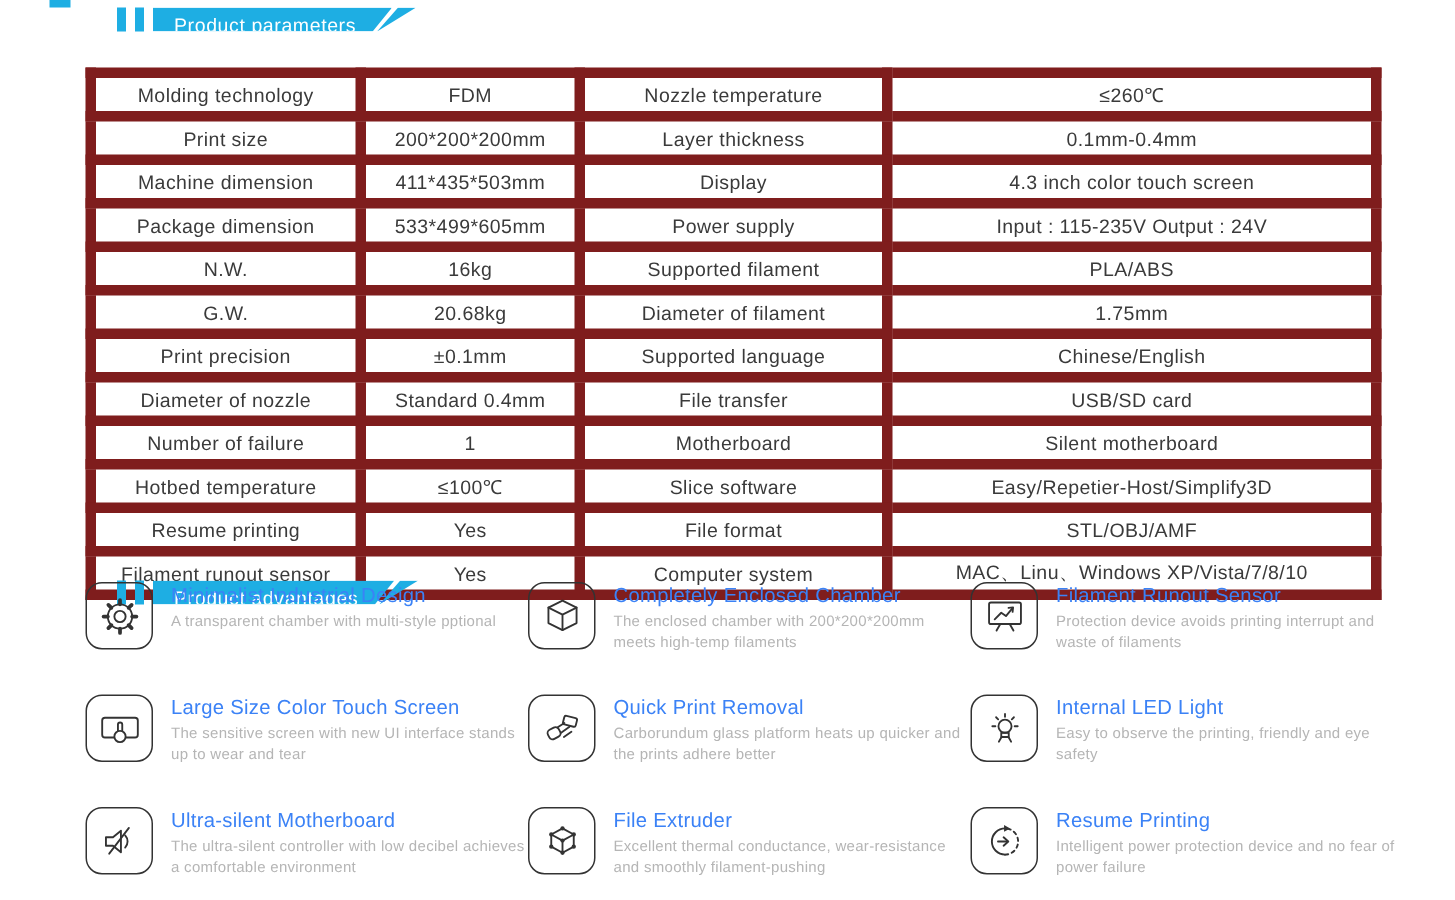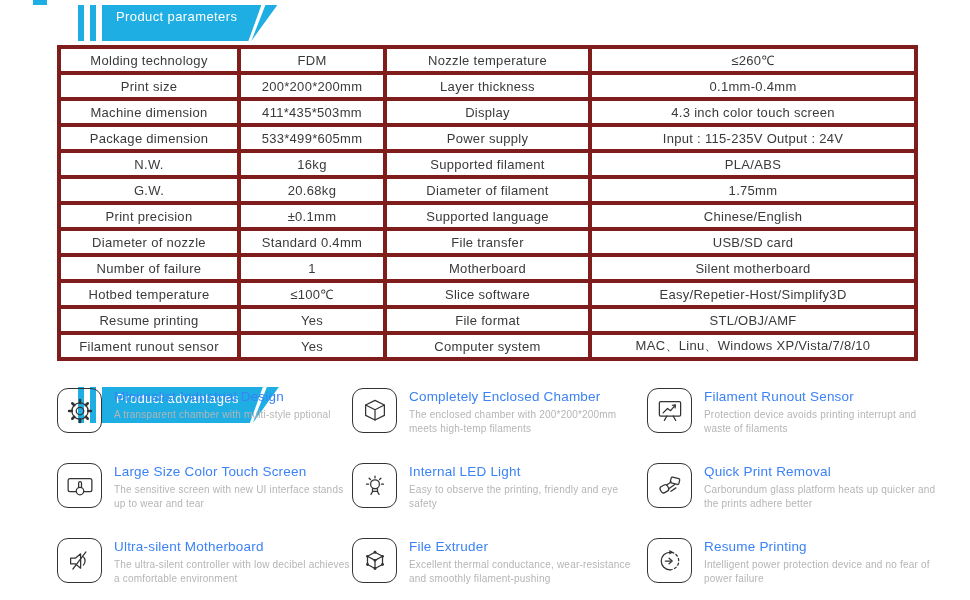--- a/index.html
+++ b/index.html
@@ -3,32 +3,32 @@
 <meta charset="utf-8">
 <style>
   html,body{margin:0;padding:0;background:#fff;}
   .page{position:relative;width:970px;height:600px;background:#fff;overflow:hidden;
         font-family:"Liberation Sans", sans-serif;}
 
   
   .top-mark{position:absolute;left:33px;top:0;width:14px;height:5px;background:#1eaee3;}
 
   
-  .section-banner{position:absolute;display:flex;align-items:stretch;height:36px;}
+  .section-banner{position:absolute;display:flex;align-items:stretch;height:16px;}
   .banner-bar{width:6px;background:#1eaee3;margin-right:6px;}
   .banner-flag{background:#1eaee3;color:#fff;font-size:13px;line-height:24px;
                padding:0 24px 0 14px;letter-spacing:.4px;
                clip-path:polygon(0 0,100% 0,calc(100% - 13px) 100%,0 100%);}
   .banner-tail{width:26px;background:#1eaee3;margin-left:-10px;
                clip-path:polygon(54% 0,100% 0,0 100%);}
 
   
   table.spec{position:absolute;left:57px;top:45px;width:857px;border-collapse:collapse;
              border:1px solid #4c4c4c;table-layout:fixed;}
-  table.spec td{border:4px solid #7f1d1d;height:22px;text-align:center;vertical-align:middle;
+  table.spec td{border:7px solid #7f1d1d;height:22px;text-align:center;vertical-align:middle;
                 font-size:13px;color:#3a3a3a;padding:0 4px;letter-spacing:.3px;
                 white-space:nowrap;overflow:hidden;}
 
   
   .adv-grid{position:absolute;left:57px;top:388px;width:890px;display:grid;
             grid-template-columns:295px 295px 300px;grid-auto-rows:75px;}
   .adv-item{display:flex;align-items:flex-start;gap:12px;}
   .icon-box{flex:none;width:45px;height:45px;border:1.6px solid #333;border-radius:11px;
             display:flex;align-items:center;justify-content:center;box-sizing:border-box;}
   .adv-title{font-size:13.5px;color:#3b82f6;margin:1px 0 4px;letter-spacing:.2px;}
@@ -203,48 +203,48 @@
       </div>
       <div class="adv-text">
         <div class="adv-title">Large Size Color Touch Screen</div>
         <div class="adv-desc">The sensitive screen with new UI interface stands up to wear and tear</div>
       </div>
     </div>
 
     <div class="adv-item">
       <div class="icon-box">
         <svg class="ic" width="30" height="30" viewBox="0 0 48 48">
+          <rect x="25" y="11" width="14" height="9.5" rx="2" transform="rotate(14 32 15.8)"></rect>
+          <rect x="8.5" y="23" width="13" height="11" rx="4" transform="rotate(-28 15 28.5)"></rect>
+          <path d="M18.5 22.5 L26 17.5 M22.5 28 L31.5 21.5 M25.5 32.5 L33.5 27"></path>
+        </svg>
+      </div>
+      <div class="adv-text">
+        <div class="adv-title">Quick Print Removal</div>
+        <div class="adv-desc">Carborundum glass platform heats up quicker and the prints adhere better</div>
+      </div>
+    </div>
+
+    <div class="adv-item">
+      <div class="icon-box">
+        <svg class="ic" width="30" height="30" viewBox="0 0 48 48">
           <circle cx="24" cy="21" r="7"></circle>
           <rect x="20" y="28" width="8" height="4.5"></rect>
           <line x1="20" y1="33" x2="17.5" y2="37.5"></line>
             <line x1="28" y1="33" x2="30.5" y2="37.5"></line>
           <line x1="24" y1="8" x2="24" y2="11"></line>
           <line x1="33.5" y1="11.5" x2="31.3" y2="13.7"></line>
             <line x1="14.5" y1="11.5" x2="16.7" y2="13.7"></line>
           <line x1="37.5" y1="21" x2="34.3" y2="21"></line>
             <line x1="10.5" y1="21" x2="13.7" y2="21"></line>
         </svg>
       </div>
       <div class="adv-text">
         <div class="adv-title">Internal LED Light</div>
         <div class="adv-desc">Easy to observe the printing, friendly and eye safety</div>
-      </div>
-    </div>
-
-    <div class="adv-item">
-      <div class="icon-box">
-        <svg class="ic" width="30" height="30" viewBox="0 0 48 48">
-          <rect x="25" y="11" width="14" height="9.5" rx="2" transform="rotate(14 32 15.8)"></rect>
-          <rect x="8.5" y="23" width="13" height="11" rx="4" transform="rotate(-28 15 28.5)"></rect>
-          <path d="M18.5 22.5 L26 17.5 M22.5 28 L31.5 21.5 M25.5 32.5 L33.5 27"></path>
-        </svg>
-      </div>
-      <div class="adv-text">
-        <div class="adv-title">Quick Print Removal</div>
-        <div class="adv-desc">Carborundum glass platform heats up quicker and the prints adhere better</div>
       </div>
     </div>
 
     <div class="adv-item">
       <div class="icon-box">
         <svg class="ic" width="30" height="30" viewBox="0 0 48 48">
           <path d="M9 19.5 h7.5 L25 12.5 v23 L16.5 28.5 H9 z"></path>
           <path d="M29.5 17.5 a9.5 9.5 0 0 1 0 13"></path>
           <line x1="12.5" y1="37" x2="33.5" y2="9.5"></line>
         </svg>

